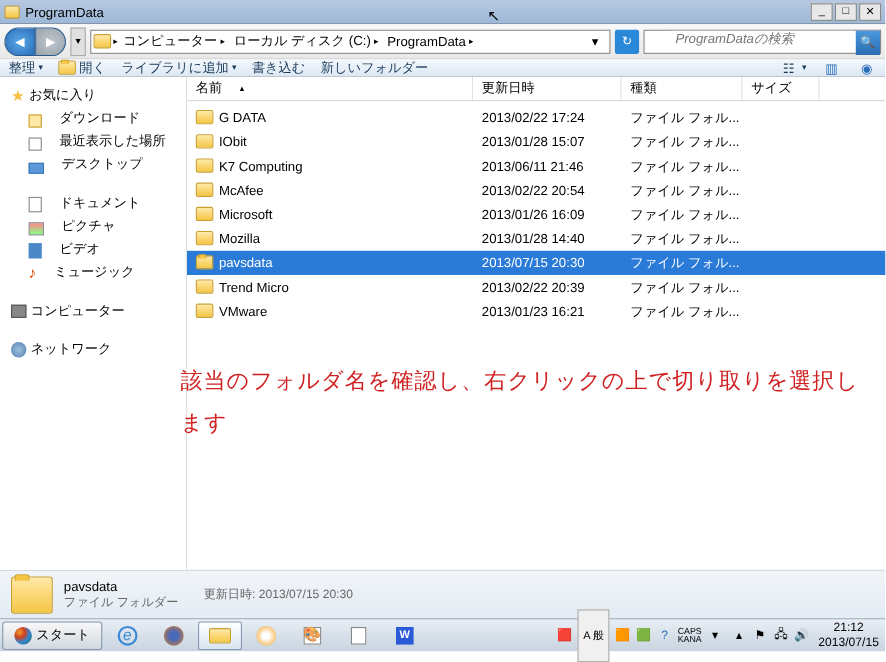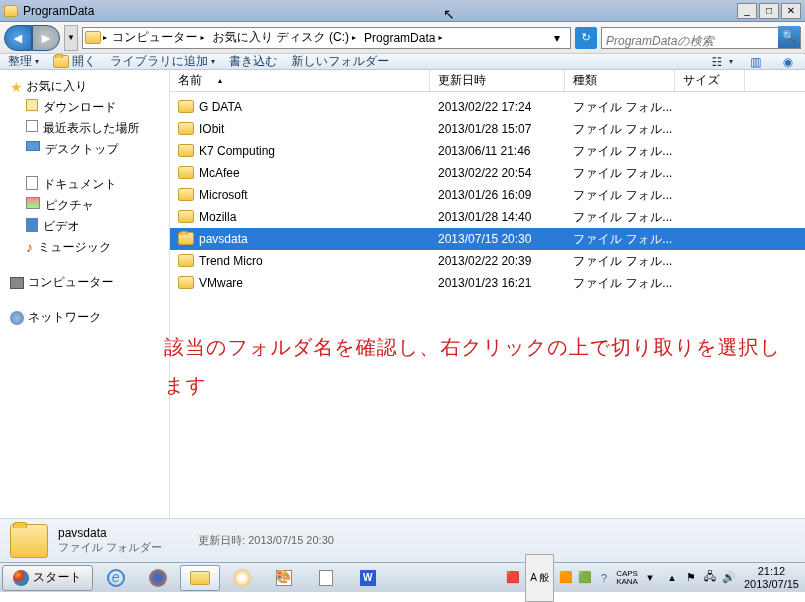--- a/index.html
+++ b/index.html
@@ -14,35 +14,35 @@
 .navbar { height: 32px; background: linear-gradient(#f8f8f8,#e8e8e8); display: flex; align-items: center; padding: 2px 4px; border-bottom: 1px solid #ccc; gap: 4px; }
 .nav-arrows { display: flex; }
 .nav-arrow { width: 28px; height: 26px; border-radius: 13px 0 0 13px; background: radial-gradient(#5aa8e8,#2a6db8); display:flex; align-items:center; justify-content:center; color:#fff; font-size:14px; border:1px solid #2a5a90; }
 .nav-arrow.fwd { border-radius: 0 13px 13px 0; background: radial-gradient(#c0c8d0,#98a0a8); }
 .nav-drop { width: 14px; height: 26px; background:#e0e0e0; border:1px solid #aaa; display:flex; align-items:center; justify-content:center; font-size:8px; }
 .address { flex: 1; height: 22px; background: #fff; border: 1px solid #888; display: flex; align-items: center; padding: 0 2px; gap: 2px; font-size: 12px; }
 .crumb { display:flex; align-items:center; gap:3px; padding:0 3px; }
 .crumb-sep { font-size:8px; color:#000; }
 .addr-btn { width:22px; height:22px; display:flex; align-items:center; justify-content:center; }
 .refresh { width:22px; height:22px; background:#2a88d8; color:#fff; display:flex; align-items:center; justify-content:center; border-radius:2px; font-size:11px; }
-.search { width: 200px; height: 22px; border: 1px solid #888; display: flex; align-items: flex-end; background:#fff; }
+.search { width: 216px; height: 22px; border: 1px solid #888; display: flex; align-items: flex-start; background:#fff;padding-left:24px; }
 .search input { border:none; outline:none; flex:1; padding:0 4px; font-style:italic; color:#888; font-size:12px; }
 .search-btn { width:22px; height:22px; background:linear-gradient(#4a98e0,#2a6db0); color:#fff; display:flex; align-items:center; justify-content:center; font-size:11px; }
 
 .toolbar { height: 16px; background: linear-gradient(#f4f8fc,#dce8f4); display: flex; align-items: center; padding: 0 8px; gap: 14px; border-bottom: 1px solid #c0c8d0; }
 .tb-item { display:flex; align-items:center; gap:3px; color: #1a3a5a; font-size:12px; }
 .tb-sep { font-size:8px; }
 .tb-spacer { flex:1; }
 .tb-icon { width:18px; height:16px; display:flex; align-items:center; justify-content:center; }
 
 .main { display: flex; height: 448px; }
 .sidebar { width: 170px; background:#fff; border-right:1px solid #e0e0e0; padding:6px 0; overflow:hidden; }
 .side-group { margin-bottom: 14px; }
 .side-head { display:flex; align-items:center; gap:4px; padding:2px 10px; font-size:12px; }
-.side-item { display:flex; align-items:flex-start; gap:5px; padding:2px 10px 2px 26px; font-size:12px; }
+.side-item { display:flex; align-items:flex-end; gap:16px; padding:2px 10px 2px 26px; font-size:12px; }
 .star { color:#f5c040; font-size:14px; }
 .lib-ico { width:14px; height:14px; background:linear-gradient(#7ab8e8,#4a88c8); border-radius:2px; }
 .doc-i { width:12px; height:14px; background:#fff; border:1px solid #888; }
 .pic-i { width:14px; height:12px; background:linear-gradient(#f88,#8f8); border:1px solid #888; }
 .vid-i { width:12px; height:14px; background:#4a88c8; }
 .mus-i { color:#d84a00; font-size:14px; }
 .comp-i { width:14px; height:12px; background:#888; border:1px solid #555; }
 .net-i { width:14px; height:14px; background:radial-gradient(#a0c0e0,#5080b0); border-radius:50%; }
 .dl-i { width:12px; height:12px; background:#ffe9a8; border:1px solid #c9a030; }
 .desk-i { width:14px; height:10px; background:#5a98d8; border:1px solid #3a78b8; }
@@ -67,21 +67,21 @@
 .fld-ico.open::before { content:''; position:absolute; top:-2px; left:1px; width:6px; height:3px; background:#f4c644; border:1px solid #c9a030; border-bottom:none; border-radius:2px 2px 0 0; }
 
 .annotation { position:absolute; left: -6px; top: 236px; right: 10px; color:#d02020; font-size:20px; line-height:1.9; letter-spacing:1px; }
 
 .details { height: 44px; border-top:1px solid #d0d8e0; background:linear-gradient(#f0f4f8,#e4ecf4); display:flex; align-items:center; padding:4px 10px; gap:10px; }
 .det-ico { width:38px; height:34px; background:linear-gradient(#ffe9a8,#f4c644); border:1px solid #c9a030; border-radius:3px; position:relative; }
 .det-ico::before { content:''; position:absolute; top:-3px; left:2px; width:12px; height:5px; background:#f4c644; border:1px solid #c9a030; border-bottom:none; border-radius:3px 3px 0 0; }
 .det-txt { display:flex; flex-direction:column; font-size:11px; }
 .det-name { font-size:12px; }
 .det-type { color:#666; }
-.det-meta { margin-left: 26px; color:#666; font-size:11px; }
+.det-meta { margin-left: 13px; color:#666; font-size:11px; }
 
 .taskbar { height: 30px; background: linear-gradient(#e8eef4,#c8d4e0); border-top:1px solid #9aa8b8; display:flex; align-items:center; }
 .start { height:26px; padding:0 10px; margin:2px; background:linear-gradient(#f8f8f8,#d0d8e0); border:1px solid #8898a8; border-radius:3px; display:flex; align-items:center; gap:4px; font-size:12px; }
 .orb { width:16px; height:16px; border-radius:50%; background:radial-gradient(circle at 30% 30%, #f0a030, #d04020 30%, #2a88d8 60%, #2a5a20); }
 .tb-app { width:40px; height:26px; margin:2px 1px; display:flex; align-items:center; justify-content:center; border:1px solid transparent; border-radius:2px; }
 .tb-app.active { background:linear-gradient(#fff,#d8e4f0); border-color:#8898b8; }
 .ie-i { width:18px; height:18px; border-radius:50%; border:2px solid #3a88d8; position:relative; }
 .ie-i::after { content:'e'; position:absolute; left:3px; top:-2px; color:#3a88d8; font-size:14px; font-style:italic; }
 .ff-i { width:18px; height:18px; border-radius:50%; background:radial-gradient(#4a68b8 30%, #e88020); }
 .exp-i { width:20px; height:14px; background:linear-gradient(#ffe9a8,#f4c644); border:1px solid #c9a030; border-radius:2px; }
@@ -120,21 +120,21 @@
   </div>
   <div class="nav-drop">▼</div>
   <div class="address">
     <div class="fld-ico"></div>
     <span class="crumb-sep">▸</span>
     <span class="crumb">
         <span>コンピューター</span>
         <span class="crumb-sep">▸</span>
       </span>
     <span class="crumb">
-        <span>お気に入り ディスク (C:)</span>
+        <span>ローカル ディスク (C:)</span>
         <span class="crumb-sep">▸</span>
       </span>
     <span class="crumb">
         <span>ProgramData</span>
         <span class="crumb-sep">▸</span>
       </span>
     <span style="flex:1"></span>
     <div class="addr-btn">▾</div>
   </div>
   <div class="refresh">↻</div>

